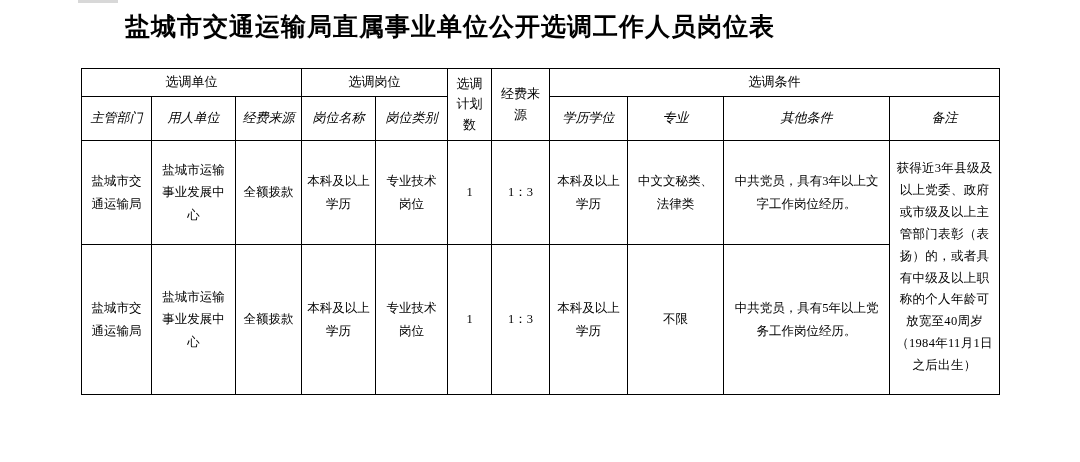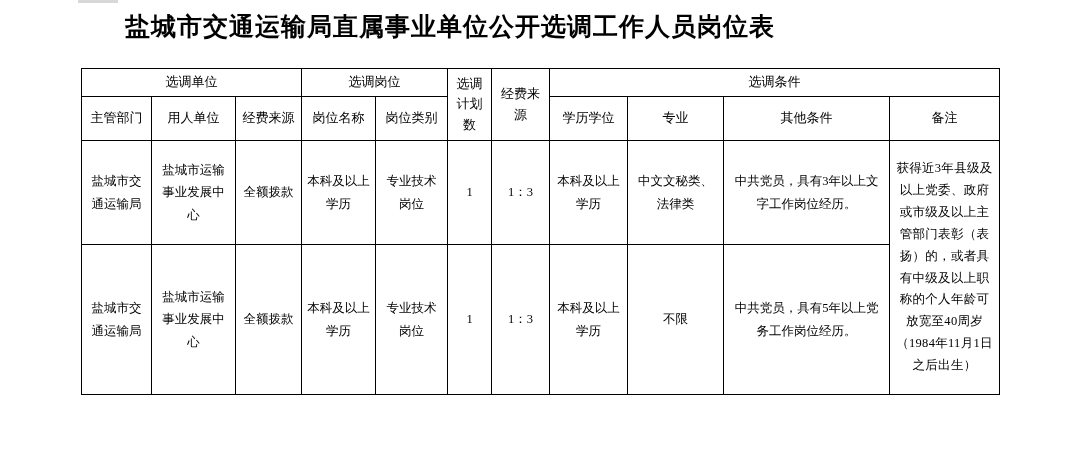--- a/index.html
+++ b/index.html
@@ -61,20 +61,21 @@
     font-family: "Liberation Serif", "DejaVu Serif", serif;
   }
   table.jobs th {
     font-size: 13px;
   }
   .hdr-group {
     height: 28px;
   }
   .hdr-sub {
     height: 44px;
+    font-style: italic;
   }
   .cell-tall {
     height: 104px;
   }
   .cell-tall2 {
     height: 150px;
   }
   td.remark {
     vertical-align: top;
     text-align: left;

